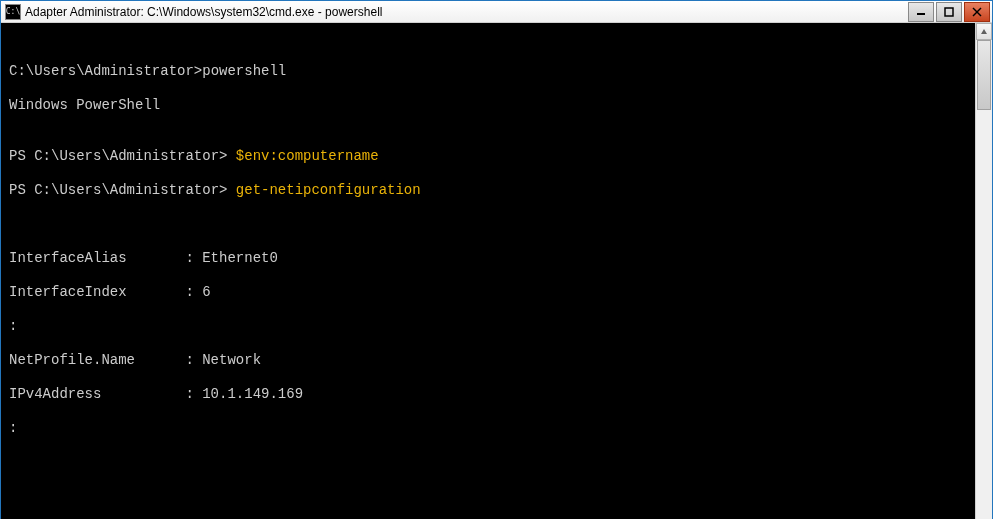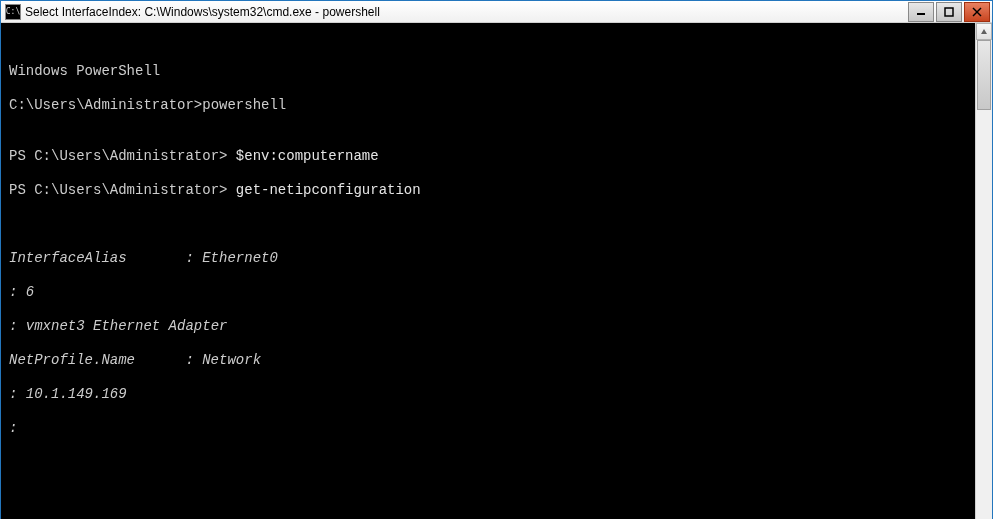--- a/index.html
+++ b/index.html
@@ -87,25 +87,24 @@
       font-size: 14px;
       line-height: 17px;
       padding: 6px 4px 4px 8px;
       white-space: pre;
       overflow: hidden;
     }
     .line {
       display: block;
     }
     .prompt-yellow {
-      color: #e5e5e5;
+      color: #eab308;
     }
     .row {
       display: flex;
-      font-style: italic;
     }
     .col-label {
       width: 21ch;
       display: inline-block;
     }
     .col-colon {
       width: 2ch;
       display: inline-block;
     }
     .scrollbar {
@@ -139,21 +138,21 @@
       border: 1px solid #a0a0a0;
       cursor: pointer;
     }
   </style>
 </head>
 <body>
 
 <div class="window">
   <div class="titlebar">
     <div class="titlebar-icon">C:\</div>
-    <div class="titlebar-text">Select InterfaceIndex: C:\Windows\system32\cmd.exe - powershell</div>
+    <div class="titlebar-text">Adapter Administrator: C:\Windows\system32\cmd.exe - powershell</div>
     <div class="win-controls">
       <div class="win-btn">
         <svg width="10" height="10">
             <line x1="1" y1="7" x2="9" y2="7" stroke="#000" stroke-width="2"></line>
           </svg>
       </div>
       <div class="win-btn">
         <svg width="10" height="10">
             <rect x="1" y="1" width="8" height="8" fill="none" stroke="#000" stroke-width="1.5"></rect>
           </svg>
@@ -162,32 +161,32 @@
         <svg width="10" height="10">
             <line x1="1" y1="1" x2="9" y2="9" stroke="#000" stroke-width="1.5"></line>
             <line x1="9" y1="1" x2="1" y2="9" stroke="#000" stroke-width="1.5"></line>
           </svg>
       </div>
     </div>
   </div>
   <div class="client-area">
     <div class="terminal">
 <span class="line"></span>
+<span class="line"><span>C:\Users\Administrator&gt;</span><span>powershell</span></span>
 <span class="line">Windows PowerShell</span>
-<span class="line"><span>C:\Users\Administrator&gt;</span><span>powershell</span></span>
 <span class="line"></span>
 <span class="line"><span>PS C:\Users\Administrator&gt; </span><span class="prompt-yellow">$env:computername</span></span>
 <span class="line"><span>PS C:\Users\Administrator&gt; </span><span class="prompt-yellow">get-netipconfiguration</span></span>
 <span class="line"></span>
 <span class="line"></span>
 <span class="line row"><span class="col-label">InterfaceAlias</span><span class="col-colon">: </span><span>Ethernet0</span></span>
-<span class="line row"><span class="col-colon">: </span><span>6</span></span>
-<span class="line row"><span class="col-colon">: </span><span>vmxnet3 Ethernet Adapter</span></span>
+<span class="line row"><span class="col-label">InterfaceIndex</span><span class="col-colon">: </span><span>6</span></span>
+<span class="line row"><span class="col-colon">: </span></span>
 <span class="line row"><span class="col-label">NetProfile.Name</span><span class="col-colon">: </span><span>Network</span></span>
-<span class="line row"><span class="col-colon">: </span><span>10.1.149.169</span></span>
+<span class="line row"><span class="col-label">IPv4Address</span><span class="col-colon">: </span><span>10.1.149.169</span></span>
 <span class="line row"><span class="col-colon">:</span><span></span></span>
 
 
 
 <span class="line"></span>
 <span class="line"></span>
 <span class="line"></span>
 
     </div>
     <div class="scrollbar">

